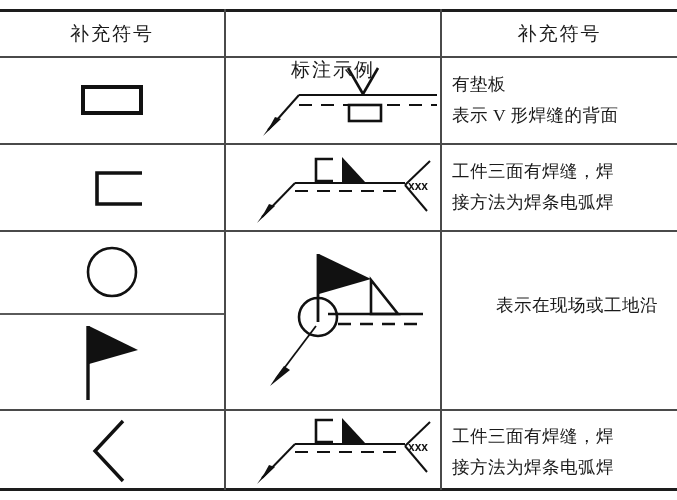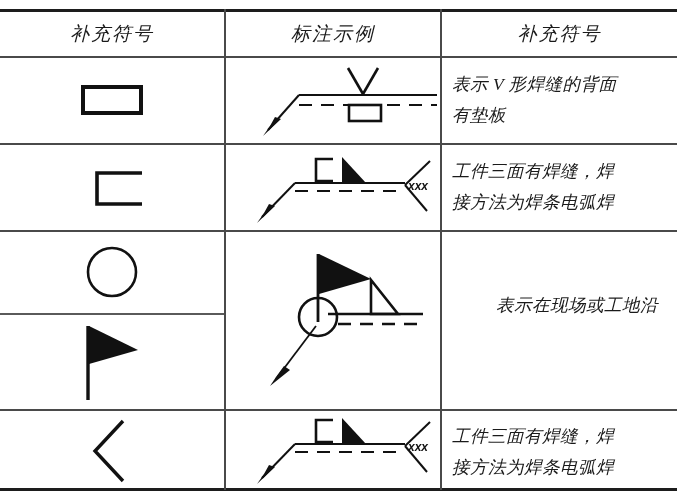--- a/index.html
+++ b/index.html
@@ -13,21 +13,20 @@
     font-family: "Liberation Serif", "DejaVu Serif", serif;
     color: #1a1a1a;
     overflow: hidden;
   }
 
   #sheet {
     position: relative;
     width: 677px;
     height: 500px;
     background: #ffffff;
-    font-style: italic;
   }
 
   
   .hline {
     position: absolute;
     left: 0;
     width: 677px;
     background: #2b2b2b;
   }
   .hline.thick { height: 3px; background: #1d1d1d; }
@@ -104,21 +103,21 @@
   <div class="hline thick" style="top:488px;"></div>
 
   <div class="subline" style="left:0px; top:313px; width:225px;"></div>
 
   <div class="vline" style="left:224px; top:9px;  height:481px;"></div>
   <div class="vline" style="left:440px; top:9px;  height:481px;"></div>
 
   <div class="hdr-cell" style="left:0px;   width:224px;">
     <span>补充符号</span>
   </div>
-  <div class="hdr-cell" style="left:226px; width:214px;">
+  <div class="hdr-cell" style="left:226px; width:214px;margin-top:36px;">
     <span>标注示例</span>
   </div>
   <div class="hdr-cell" style="left:442px; width:235px;">
     <span>补充符号</span>
   </div>
 
   <div class="sym" style="top:57px; height:86px;">
     <svg width="80" height="40" viewBox="0 0 80 40">
       <rect x="11" y="7" width="58" height="26" fill="none" stroke="#111111" stroke-width="4"></rect>
     </svg>
@@ -141,22 +140,22 @@
       <g stroke="#111111" stroke-width="2.6" fill="none">
         <line x1="107" y1="8" x2="122" y2="34"></line>
         <line x1="137" y1="8" x2="122" y2="34"></line>
       </g>
 
       <rect x="108" y="45" width="32" height="16" fill="none" stroke="#111111" stroke-width="2.6"></rect>
     </svg>
   </div>
 
   <div class="desc" style="top:69px;">
+    <span class="ln">有垫板</span>
     <span class="ln">表示 V 形焊缝的背面</span>
-    <span class="ln">有垫板</span>
   </div>
 
   <div class="sym" style="top:144px; height:86px;">
     <svg width="80" height="50" viewBox="0 0 80 50">
       <polyline points="70,11 25,11 25,42 70,42" fill="none" stroke="#111111" stroke-width="3.6"></polyline>
     </svg>
   </div>
 
   <div class="ex" style="top:144px; height:86px;">
     <svg width="210" height="84" viewBox="0 0 210 84">

